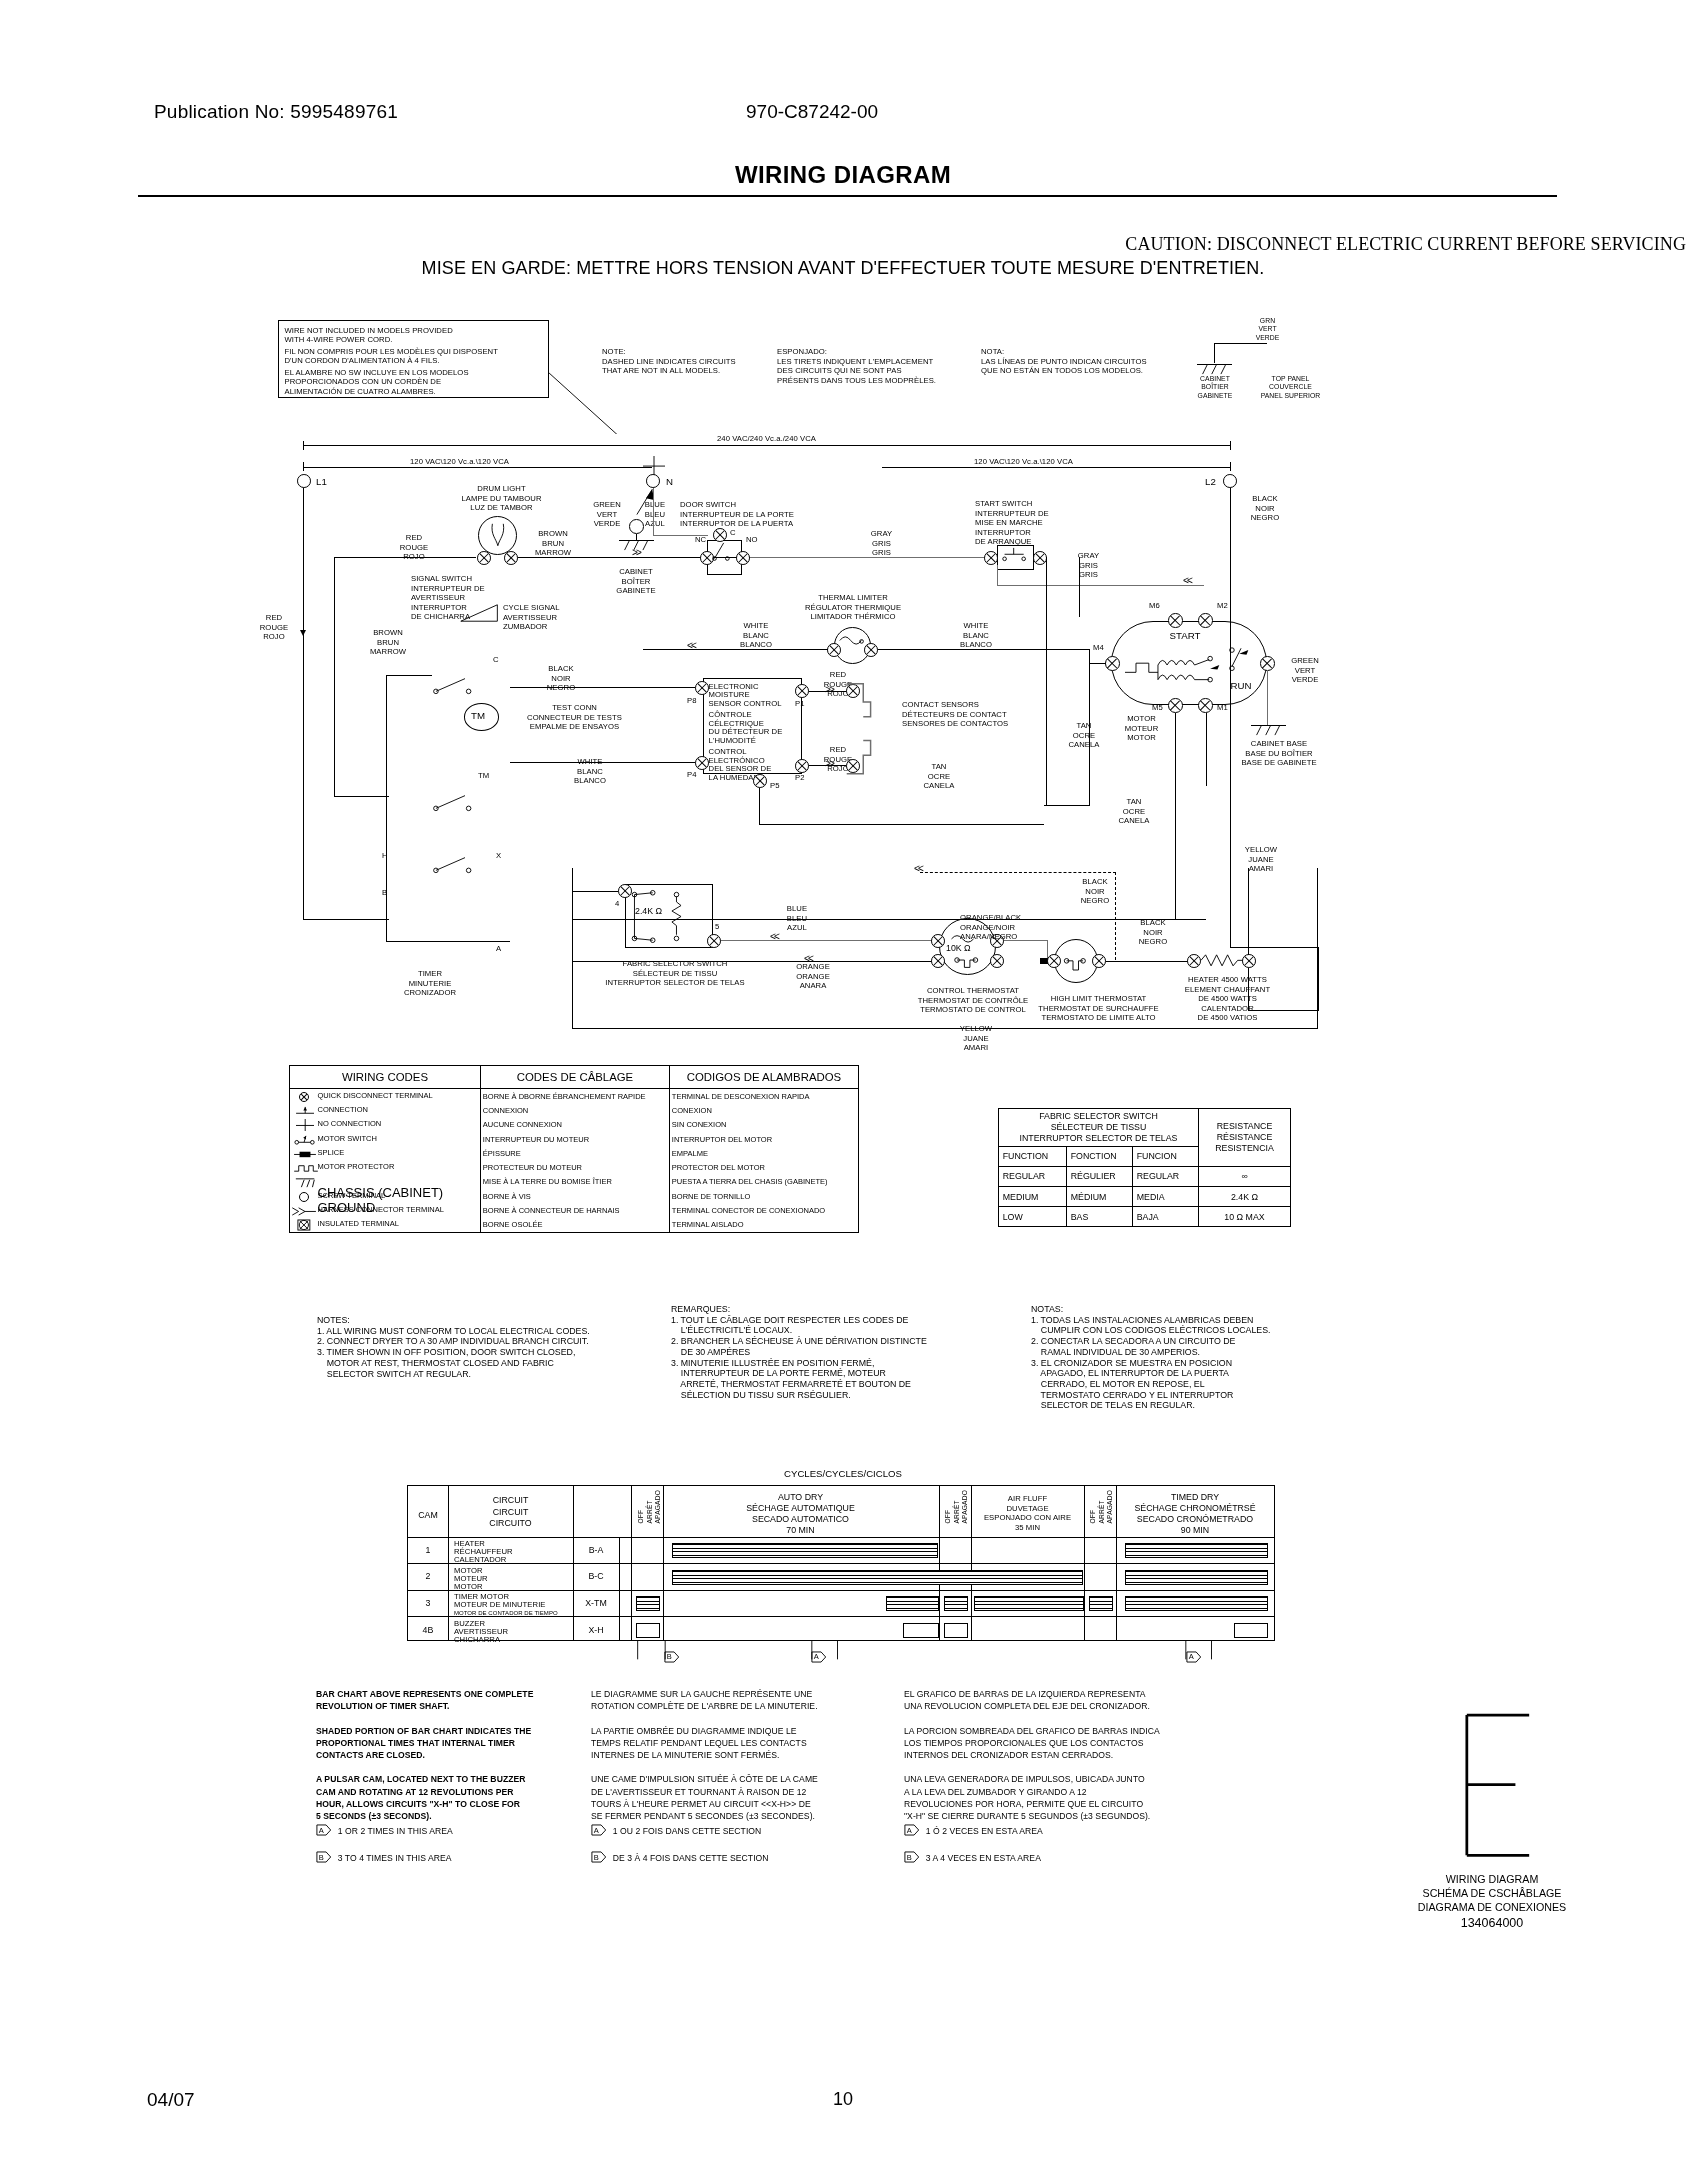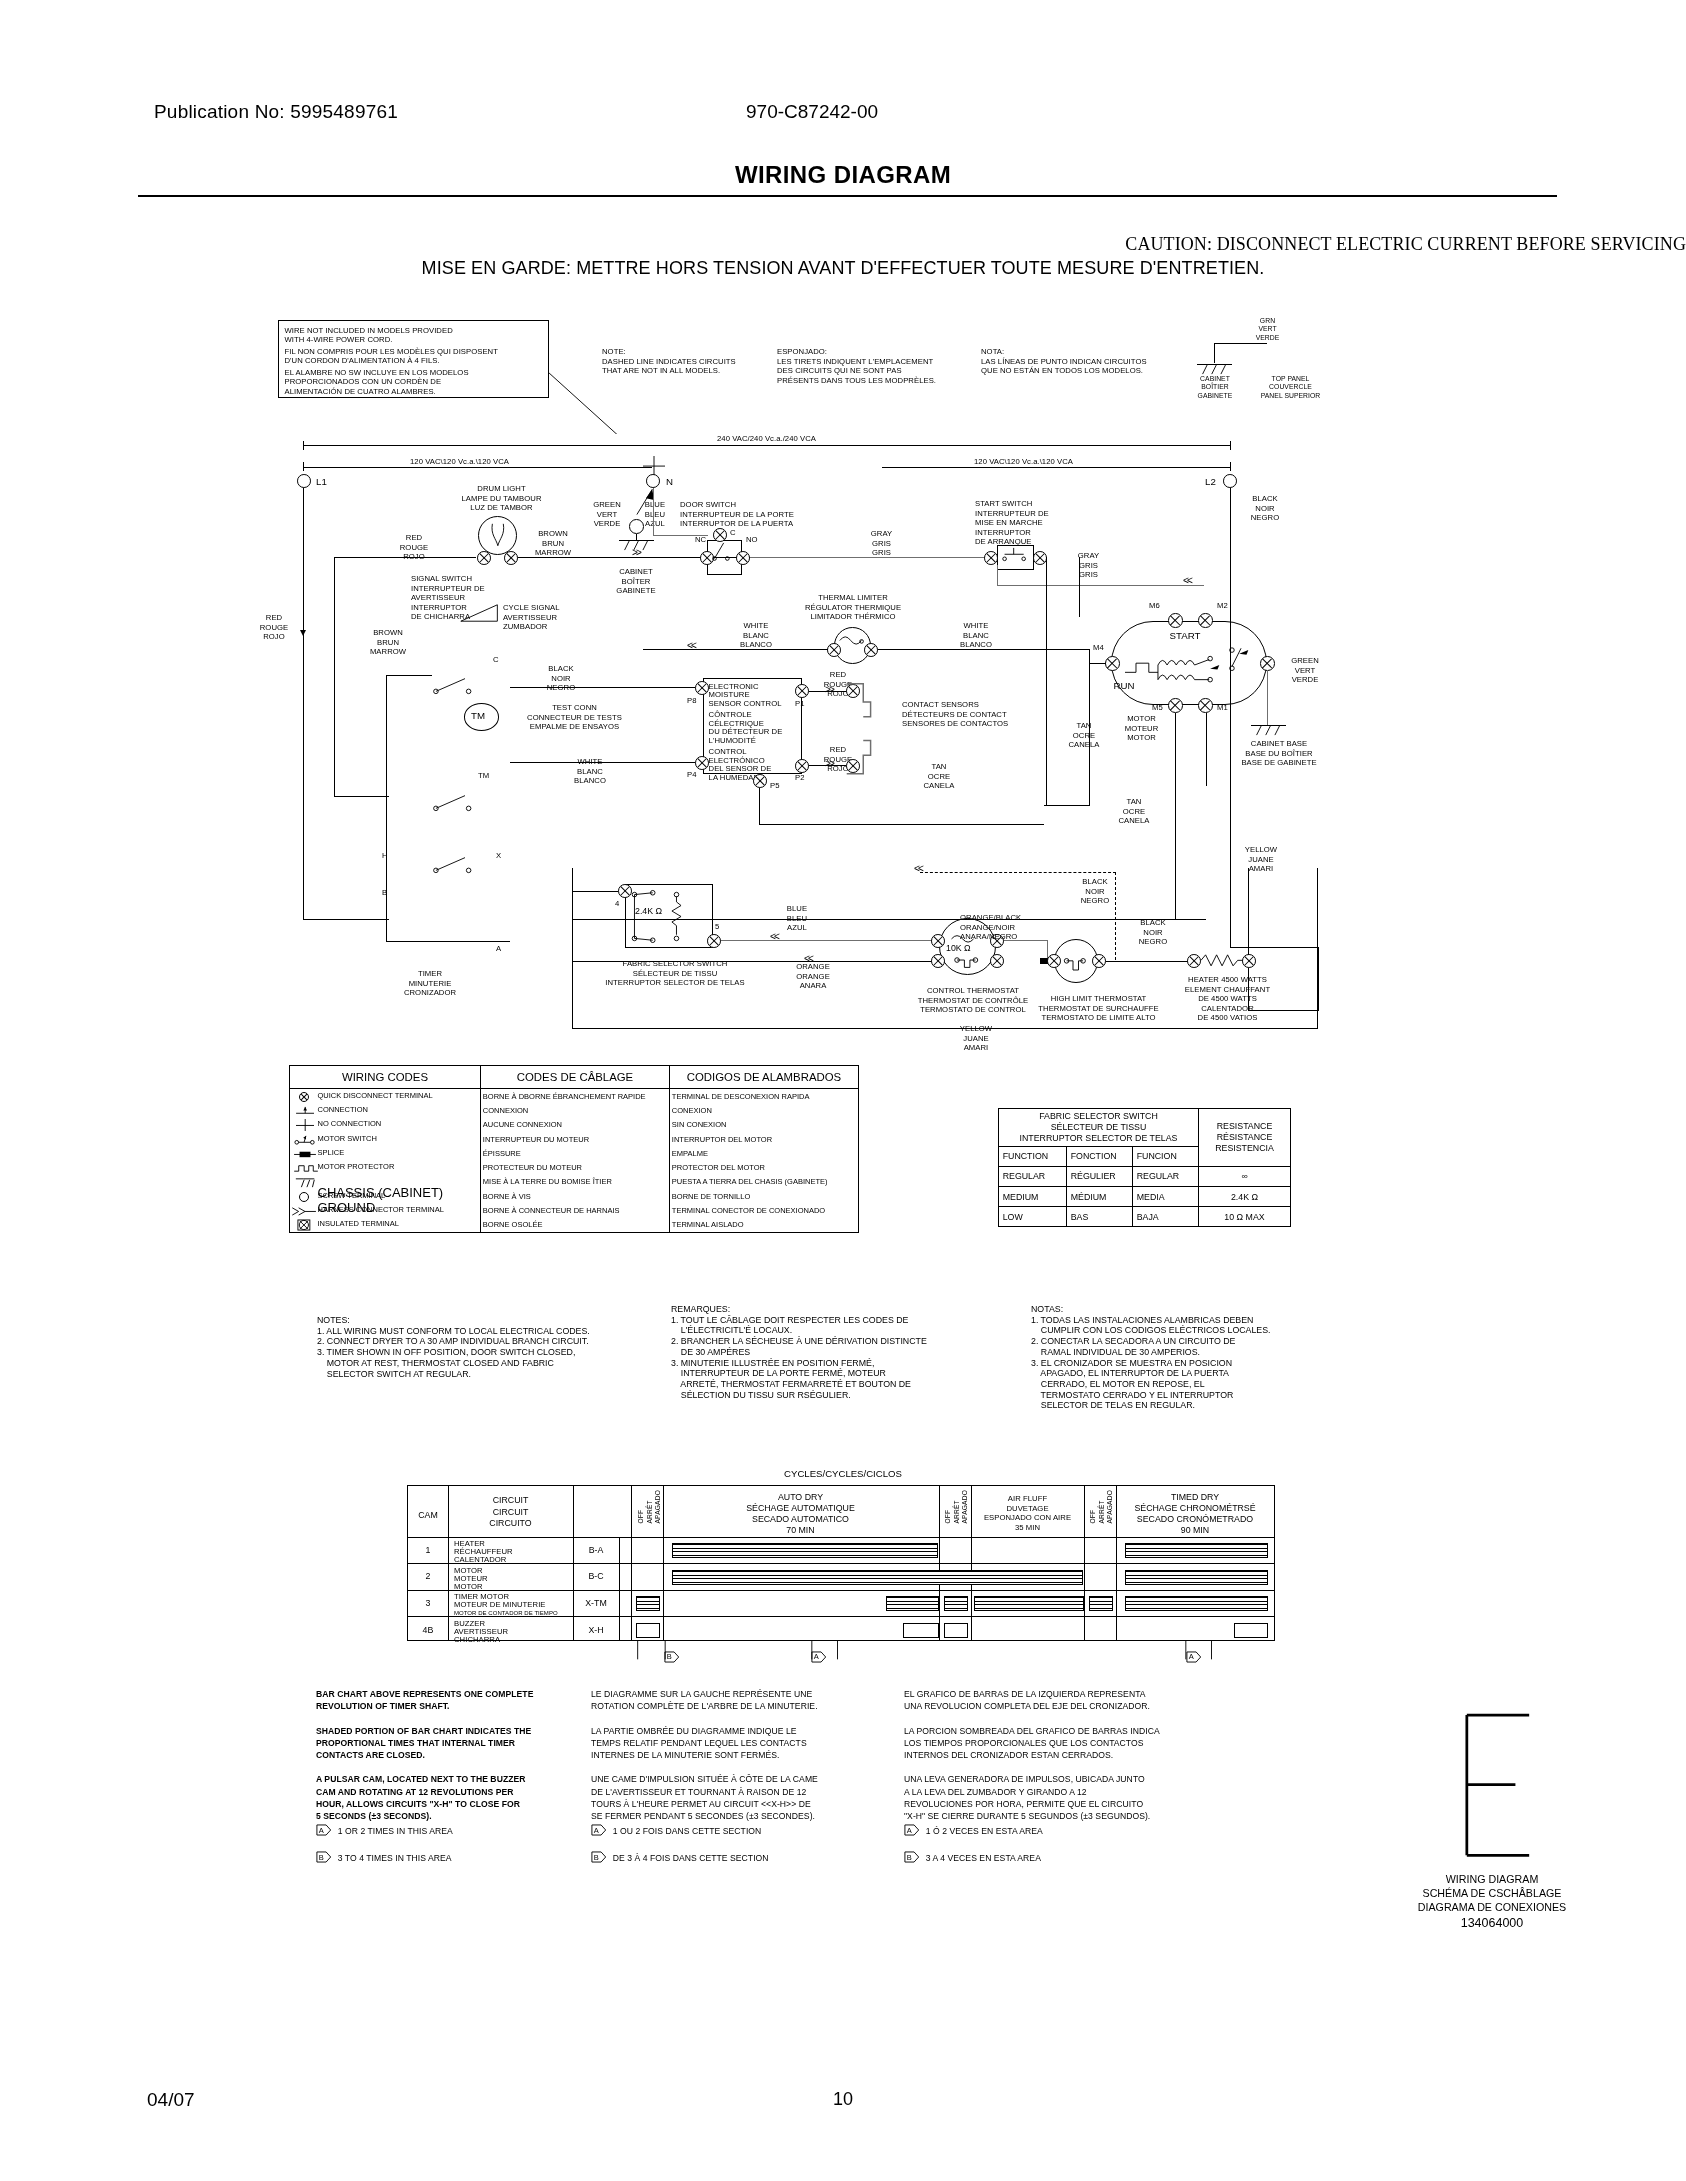--- a/index.html
+++ b/index.html
@@ -460,21 +460,21 @@
     <div>CANELA</div>
   </div>
   <div class="abs t7 ctr" style="left:1113px;top:797px;width:42px;">
     <div>TAN</div>
     <div>OCRE</div>
     <div>CANELA</div>
   </div>
 
   <div class="abs" style="left:1111px;top:621px;width:156px;height:84px;border:0.9px solid #000;border-radius:42px;box-sizing:border-box;"></div>
   <div class="abs t9 ctr" style="left:1139px;top:630px;width:92px;">START</div>
-  <div class="abs t9 ctr" style="left:1078px;top:680px;width:92px;text-align:center;">RUN</div>
+  <div class="abs t9 ctr" style="left:1195px;top:680px;width:92px;text-align:center;">RUN</div>
   <svg class="abs" style="left:1125px;top:643px;width:119px;height:55px;" viewBox="0 0 130 60" width="119" height="55">
     <path d="M0 32 h12 l0 -10 h14 l0 10 h10" fill="none" stroke="#000"></path>
     <path d="M36 24 q5 -10 10 0 q5 -10 10 0 q5 -10 10 0 q5 -10 10 0" fill="none" stroke="#000"></path>
     <path d="M36 40 q5 -10 10 0 q5 -10 10 0 q5 -10 10 0 q5 -10 10 0" fill="none" stroke="#000"></path>
     <line x1="36" y1="24" x2="36" y2="40" stroke="#000"></line>
     <line x1="76" y1="24" x2="92" y2="18" stroke="#000"></line>
     <line x1="76" y1="40" x2="92" y2="40" stroke="#000"></line>
     <circle cx="93" cy="17" r="2.5" fill="none" stroke="#000"></circle>
     <circle cx="93" cy="40" r="2.5" fill="none" stroke="#000"></circle>
     <path d="M93 28 l10 -4 l-2 5 z" fill="#000"></path>

